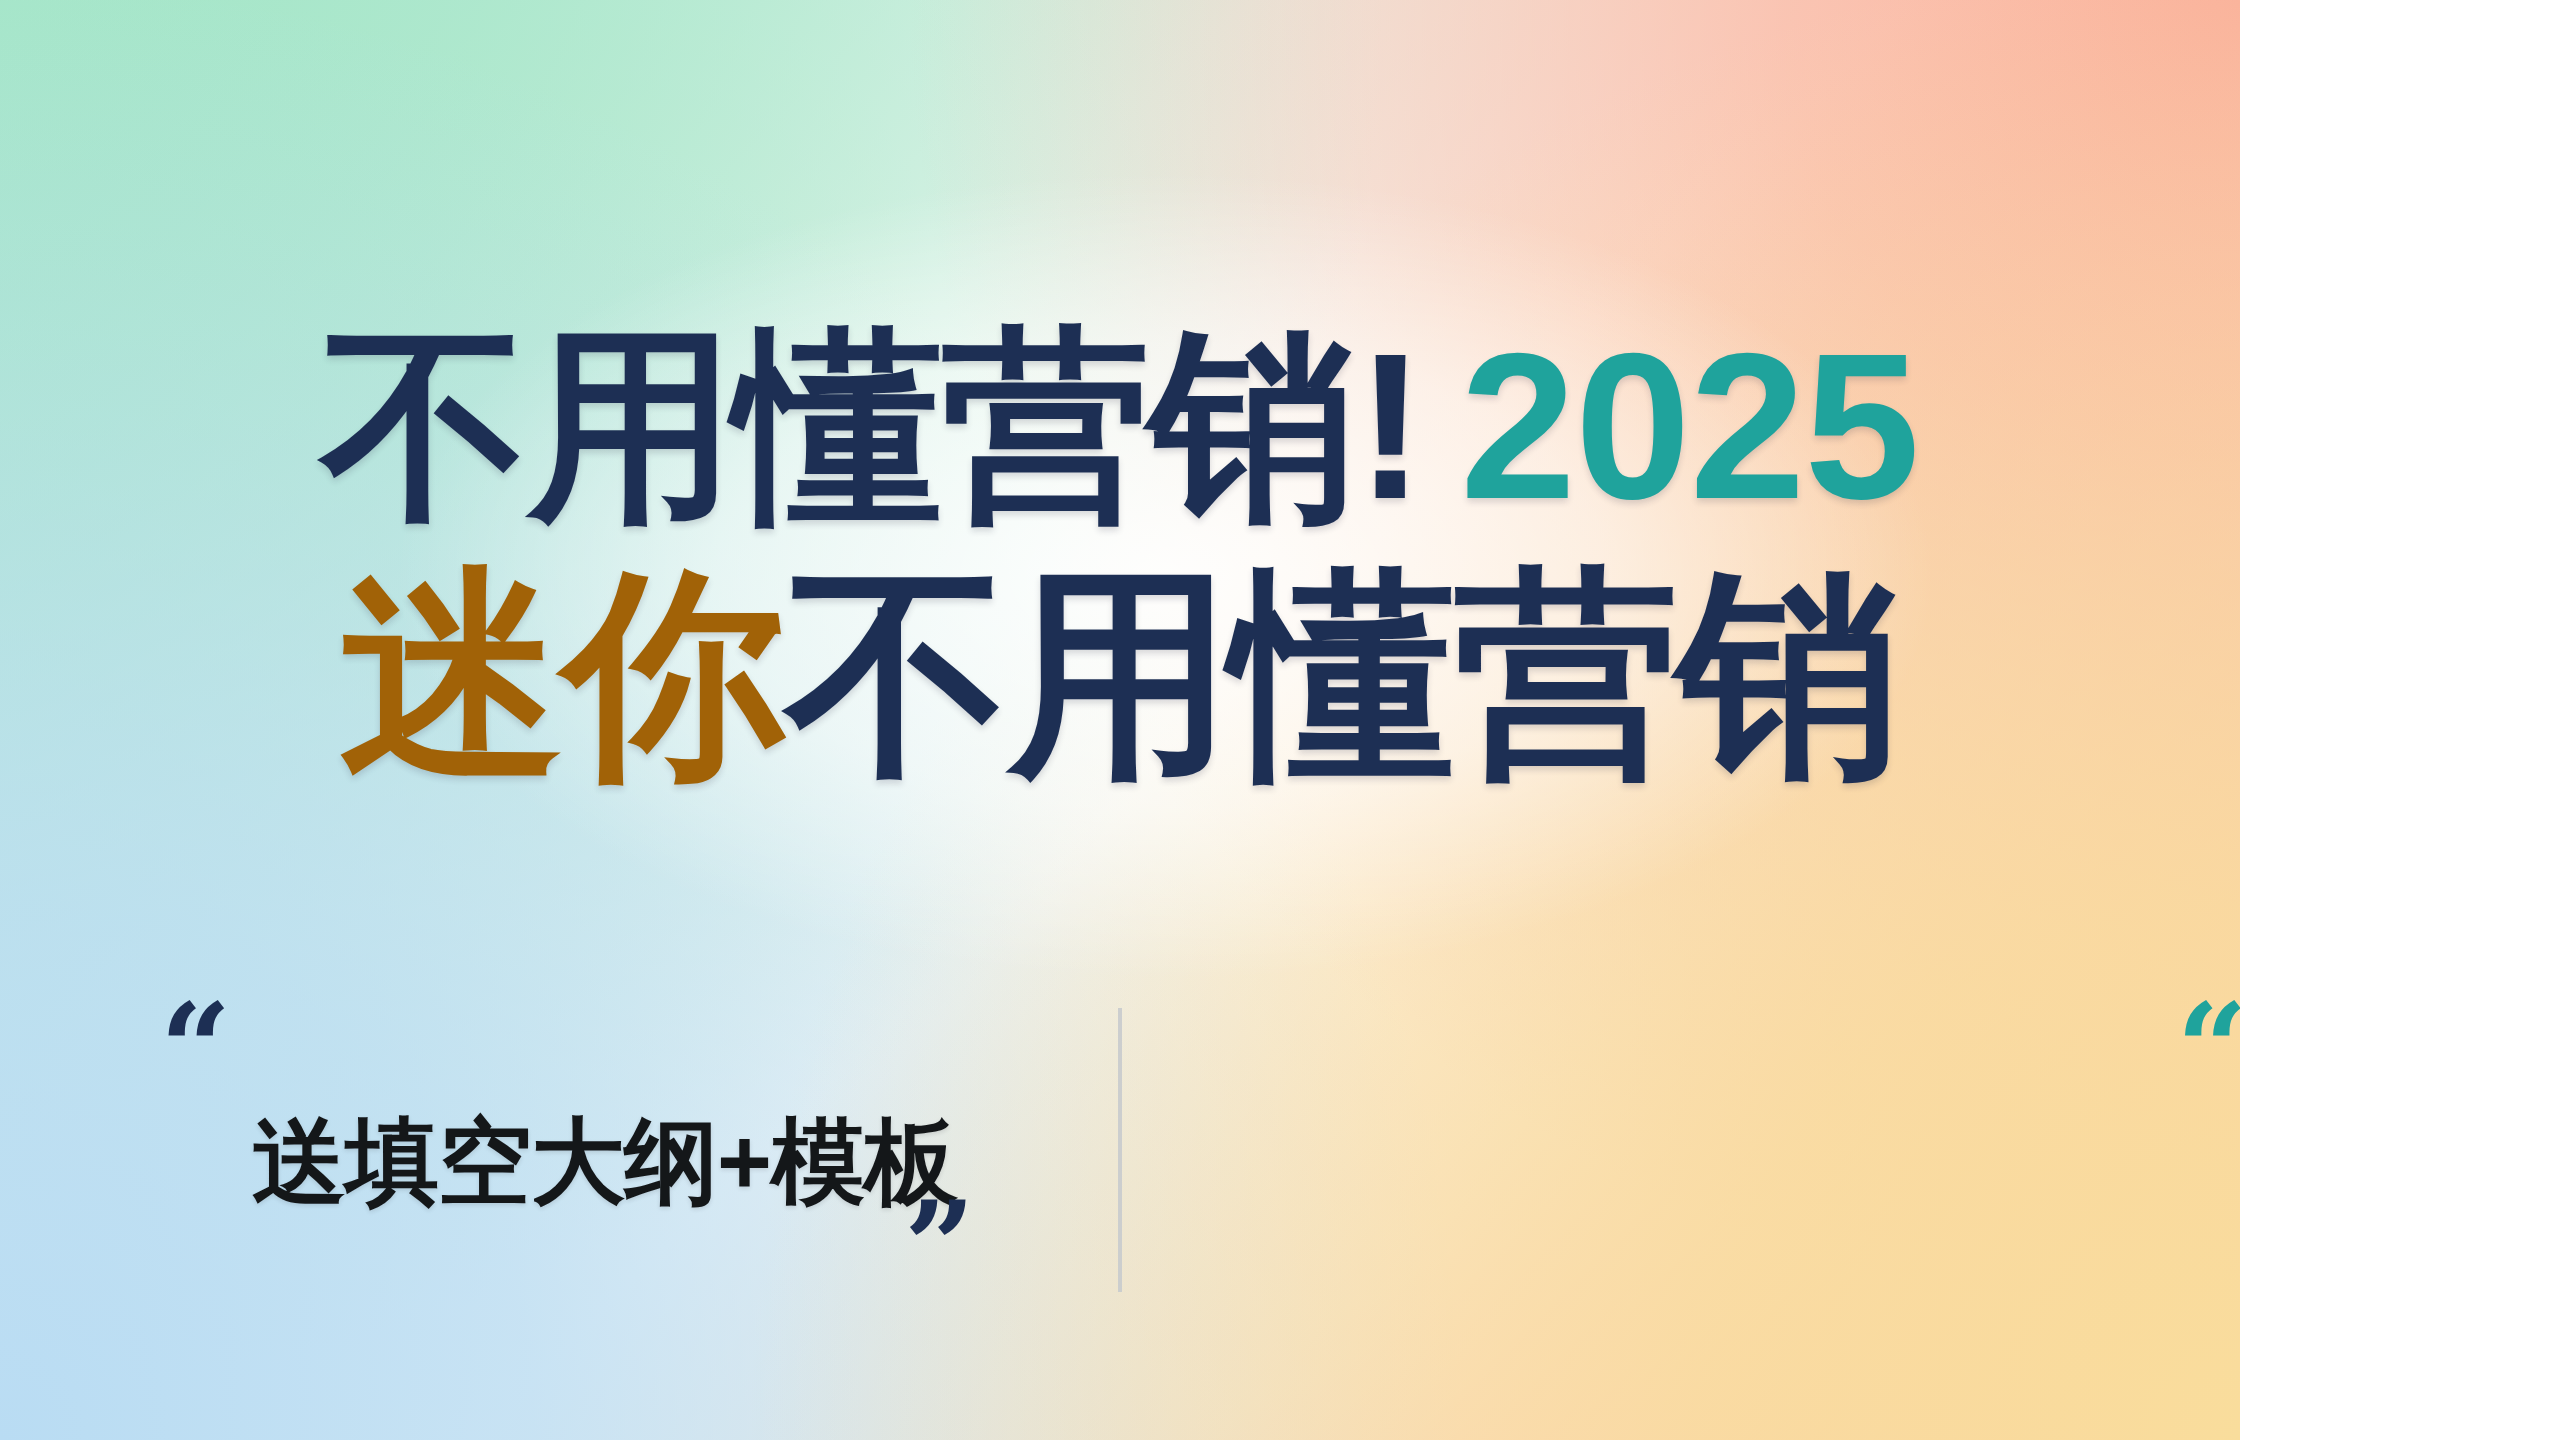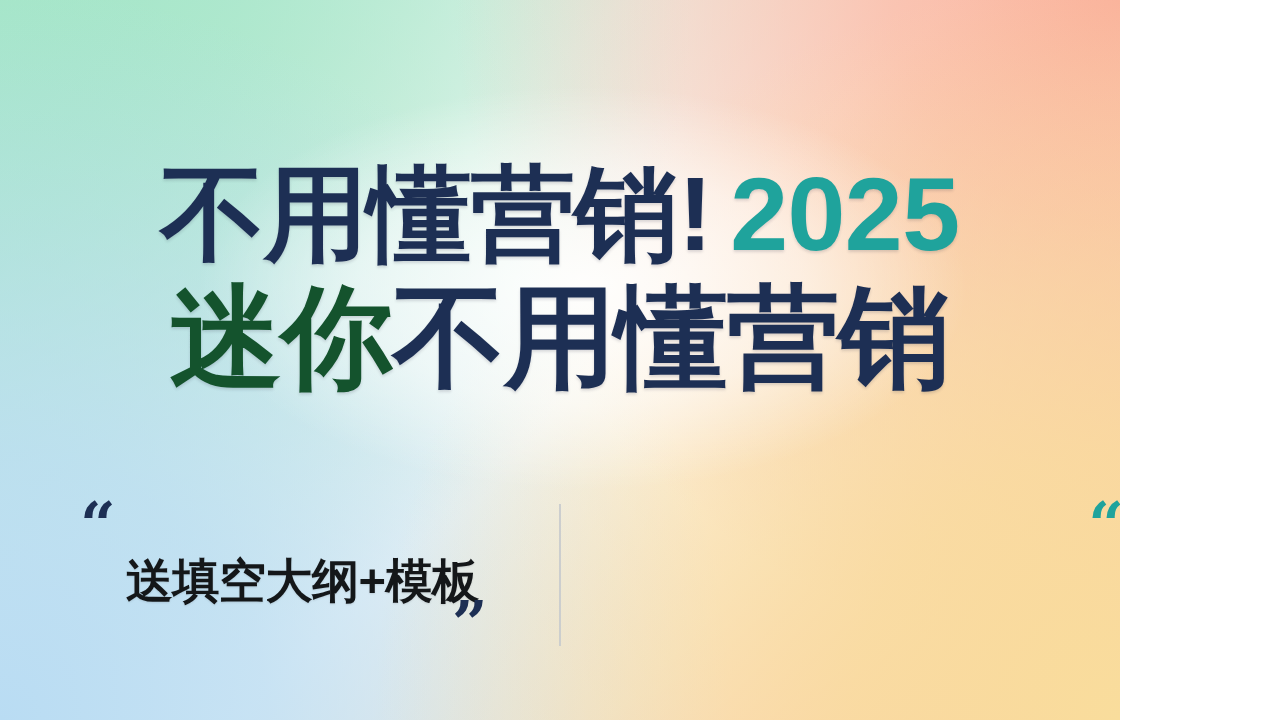--- a/index.html
+++ b/index.html
@@ -64,21 +64,21 @@
   }
   .headline-line.l1 {
     font-size: 104px;
     margin-bottom: 16px;
   }
   .headline-line.l2 {
     font-size: 112px;
   }
   .seg-navy   { color: #1d2f54; }
   .seg-teal   { color: #1fa39c; }
-  .seg-orange { color: #14532d; }
+  .seg-orange { color: #a16207; }
   .seg-gap    { display: inline-block; width: 18px; }
 
   
   .captions {
     position: absolute;
     left: 0;
     right: 0;
     top: 492px;
     height: 175px;
     display: flex;

